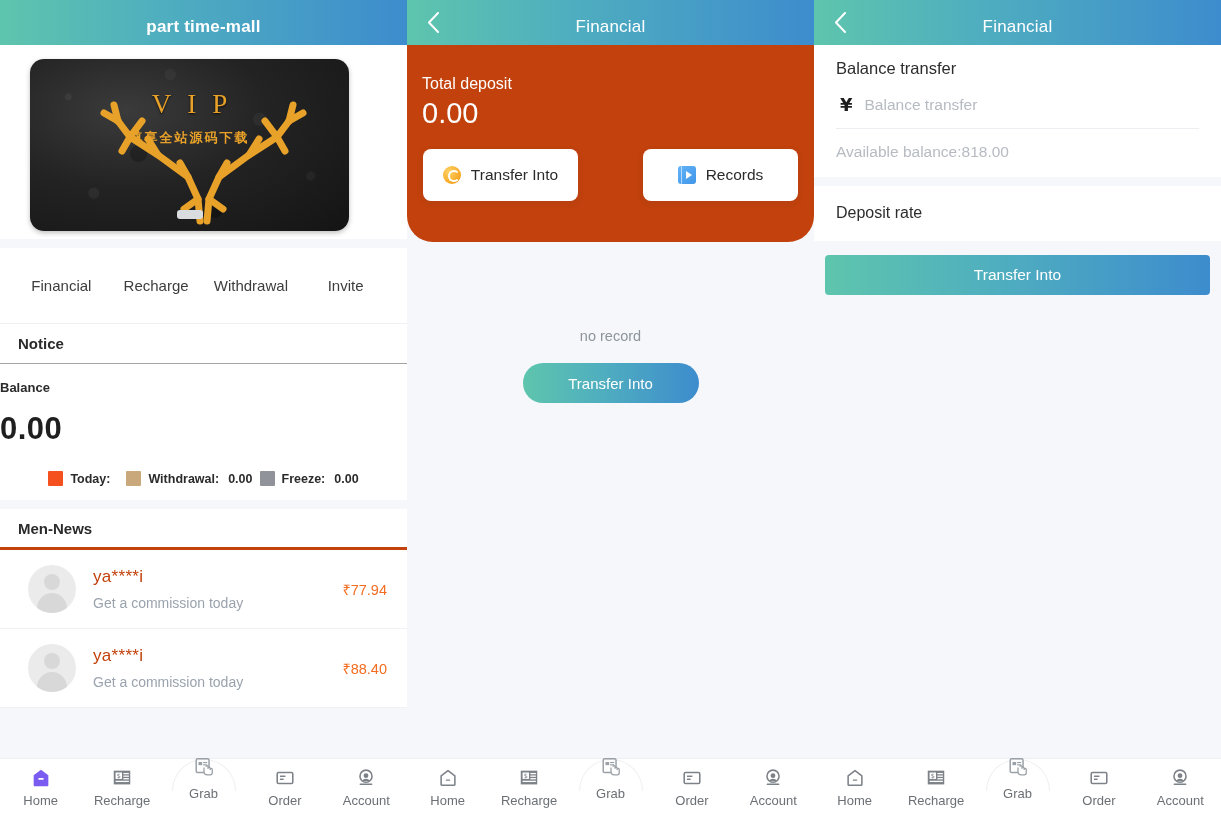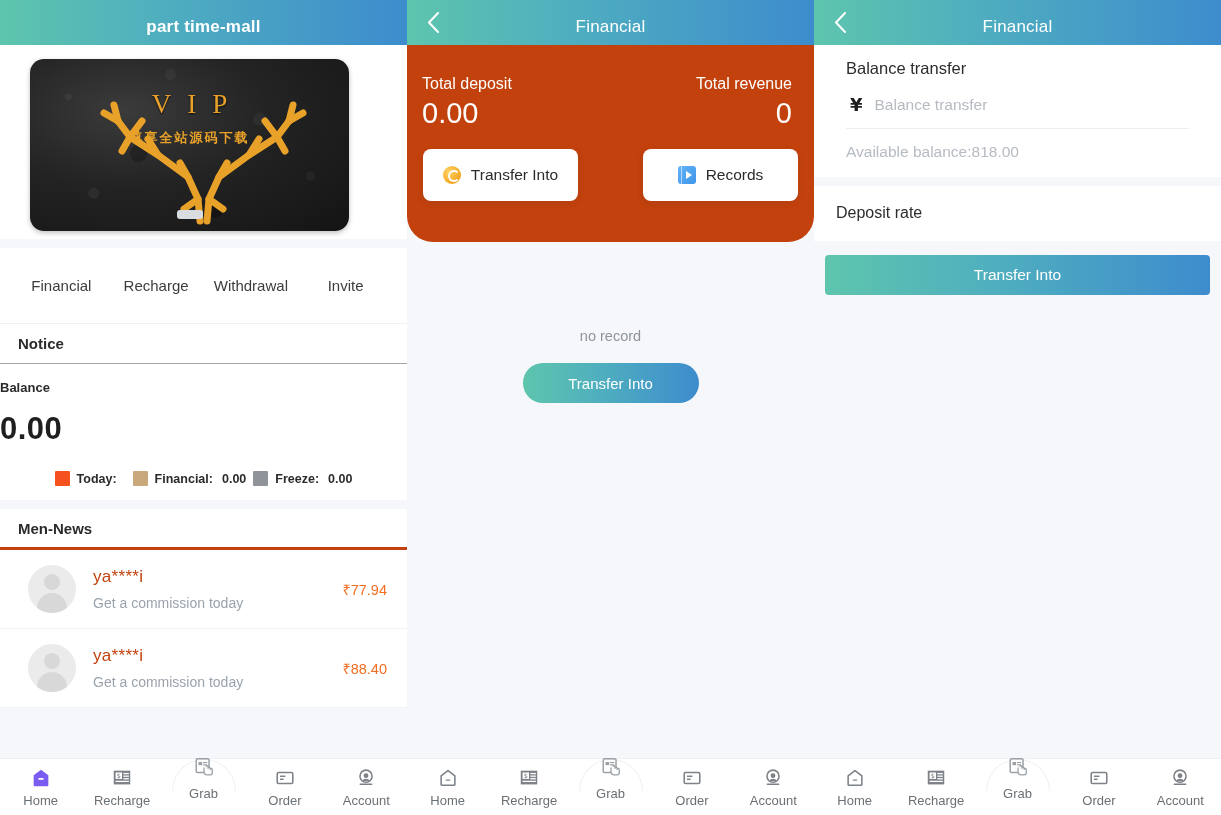--- a/index.html
+++ b/index.html
@@ -231,21 +231,21 @@
     display:block;
     width: 176px; height: 40px;
     margin: 19px auto 0 auto;
     border: none; border-radius: 20px;
     background: linear-gradient(90deg, #5ec5ad 0%, #4faebf 45%, #3d8ccd 100%);
     color:#fff; font-size: 15px; cursor:pointer;
     font-family: "Liberation Sans", sans-serif;
   }
 
   
-  .rp-block { background:#fff; padding: 0 32px; }
+  .rp-block { background:#fff; padding: 0 22px; }
   .rp-title {
     font-size: 16.5px; color:#2d2d2d;
     padding-top: 14px;
   }
   .rp-input-row {
     display:flex; align-items:center;
     gap: 12px;
     padding: 16px 0 13px 4px;
     border-bottom: 1px solid #eceef1;
   }
@@ -369,21 +369,21 @@
       <div class="balance-label">Balance</div>
       <div class="balance-amount">0.00</div>
       <div class="legend">
         <span class="grp">
           <span class="sw" style="background:#f4511e"></span>
           <span>Today:</span>
           <span class="val"></span>
         </span>
         <span class="grp">
           <span class="sw" style="background:#c9a87c"></span>
-          <span>Financial:</span>
+          <span>Withdrawal:</span>
           <span class="val">0.00</span>
         </span>
         <span class="grp">
           <span class="sw" style="background:#909399"></span>
           <span>Freeze:</span>
           <span class="val">0.00</span>
         </span>
       </div>
     </div>
 
@@ -472,24 +472,20 @@
       </span>
       <span class="topbar-title light">Financial</span>
     </div>
 
     <div class="fin-banner">
       <div class="fin-stats">
         <div class="fin-stat">
           <div class="fin-stat-label">Total deposit</div>
           <div class="fin-stat-val">0.00</div>
         </div>
-        <div class="fin-stat right">
-          <div class="fin-stat-label">Total revenue</div>
-          <div class="fin-stat-val">0</div>
-        </div>
       </div>
     </div>
 
     <div class="action-cards">
       <div class="action-card">
         <span class="coin-icon"></span>
         <span class="lbl">Transfer Into</span>
       </div>
       <div class="action-card">
         <span class="book-icon"></span>

